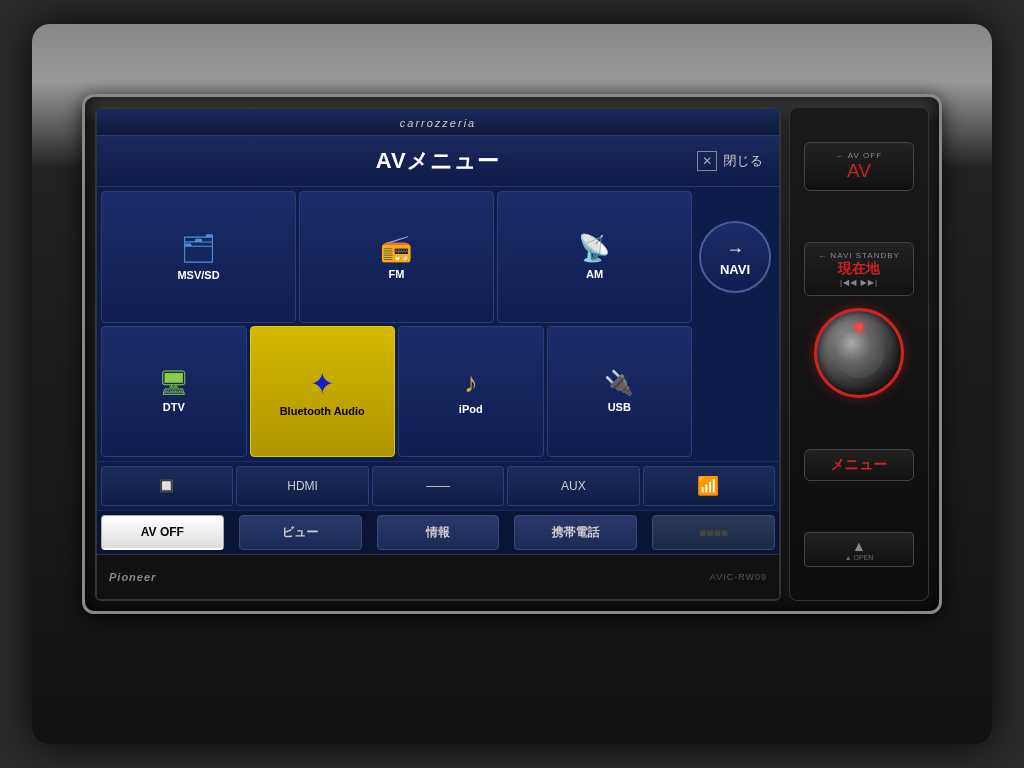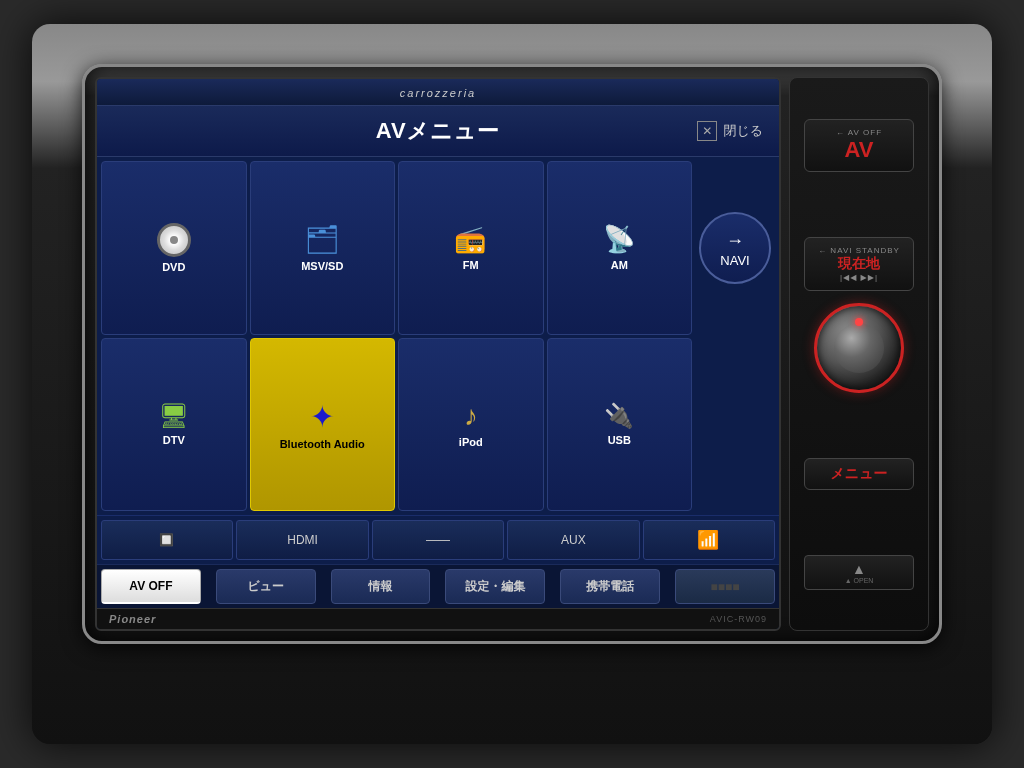--- a/index.html
+++ b/index.html
@@ -29,23 +29,23 @@
     .car-bg {
       position: absolute;
       top: 0; left: 0; right: 0; bottom: 0;
       background: linear-gradient(180deg, #888 0%, #999 8%, #555 15%, #222 20%, #111 100%);
       border-radius: 18px;
     }
 
     .unit-frame {
       position: relative;
       width: 860px;
-      height: 580px;
+      height: 520px;
       background: linear-gradient(180deg, #444 0%, #222 5%, #111 100%);
-      border-radius: 20px;
+      border-radius: 12px;
       border: 3px solid #888;
       box-shadow: inset 0 0 20px rgba(0,0,0,0.9), 0 4px 20px rgba(0,0,0,0.8);
       display: flex;
       flex-direction: row;
       align-items: center;
       padding: 10px;
       gap: 8px;
       top: -30px;
     }
 
@@ -173,21 +173,21 @@
       text-align: right;
     }
 
     .bluetooth-label span {
       font-weight: bold;
     }
 
     .navi-label {
       color: #fff;
       font-size: 13px;
-      font-weight: normal;
+      font-weight: bold;
     }
 
     .navi-arrow {
       color: #fff;
       font-size: 18px;
     }
 
     
     .source-row {
       background: #0d1d4a;
@@ -251,21 +251,21 @@
       background: linear-gradient(180deg, #2a3a5a, #1a2a45);
       color: #666;
     }
 
     
     .footer-bar {
       background: #111;
       display: flex;
       align-items: center;
       justify-content: space-between;
-      padding: 4px 12px;
+      padding: 16px 12px;
       border-top: 1px solid #333;
     }
 
     .pioneer-logo {
       color: #888;
       font-size: 11px;
       font-style: italic;
       font-weight: bold;
       letter-spacing: 1px;
     }
@@ -303,22 +303,22 @@
     }
 
     .av-small {
       color: #888;
       font-size: 8px;
       letter-spacing: 1px;
     }
 
     .av-big {
       color: #cc2222;
-      font-size: 22px;
-      font-weight: bold;
+      font-size: 19px;
+      font-weight: normal;
     }
 
     .knob-area {
       display: flex;
       flex-direction: column;
       align-items: center;
       gap: 12px;
     }
 
     .knob {
@@ -491,24 +491,20 @@
         <div class="close-btn">
           <div class="close-x">✕</div>
           <span>閉じる</span>
         </div>
       </div>
 
       <div class="grid-area">
 
         <div class="grid-row">
           <div class="grid-cell">
-            <div class="dvd-icon"></div>
-            <span class="cell-label">DVD</span>
-          </div>
-          <div class="grid-cell">
             <span class="sd-icon">🗂</span>
             <span class="cell-label">MSV/SD</span>
           </div>
           <div class="grid-cell">
             <span class="fm-icon">📻</span>
             <span class="cell-label">FM</span>
           </div>
           <div class="grid-cell">
             <span class="fm-icon">📡</span>
             <span class="cell-label">AM</span>
@@ -568,23 +564,20 @@
         <div class="tab-btn active">
           <span>AV OFF</span>
         </div>
         <div class="tab-btn">
           <span>ビュー</span>
         </div>
         <div class="tab-btn">
           <span>情報</span>
         </div>
         <div class="tab-btn">
-          <span>設定・編集</span>
-        </div>
-        <div class="tab-btn">
           <span>携帯電話</span>
         </div>
         <div class="tab-btn">
           <span style="color:#444;">■■■■</span>
         </div>
       </div>
 
       <div class="footer-bar">
         <span class="pioneer-logo">Pioneer</span>
         <span class="model-text">AVIC-RW09</span>

